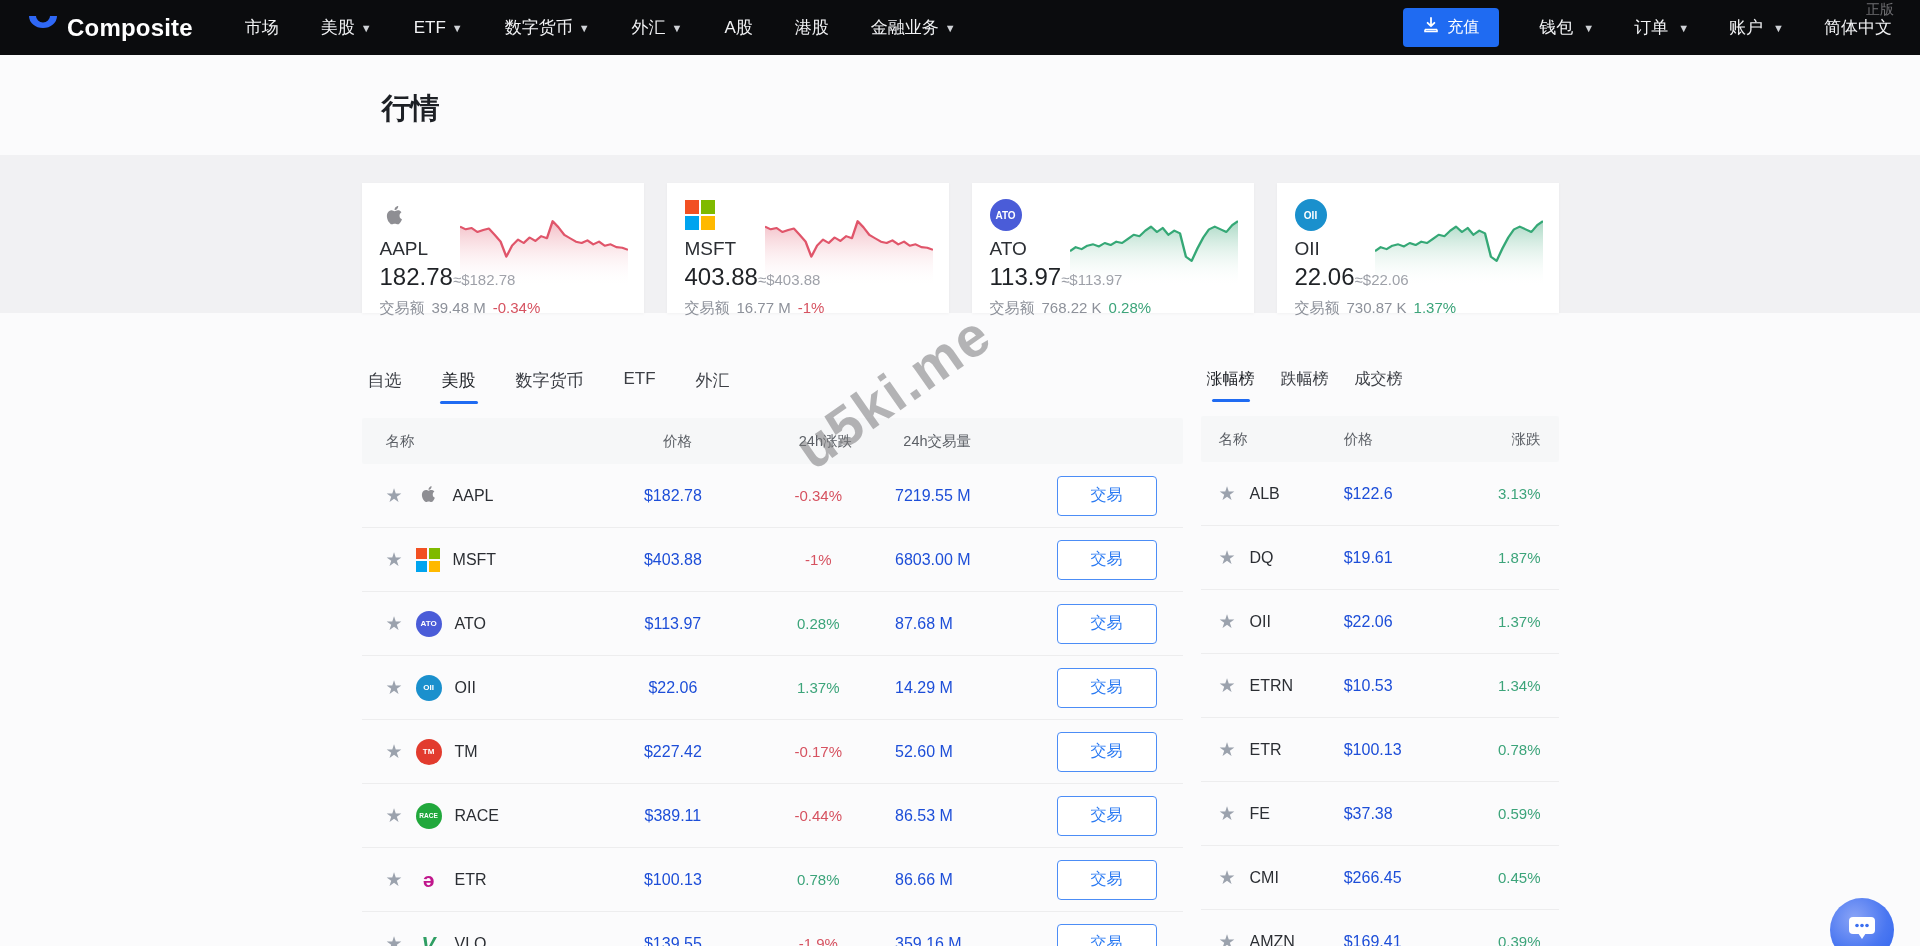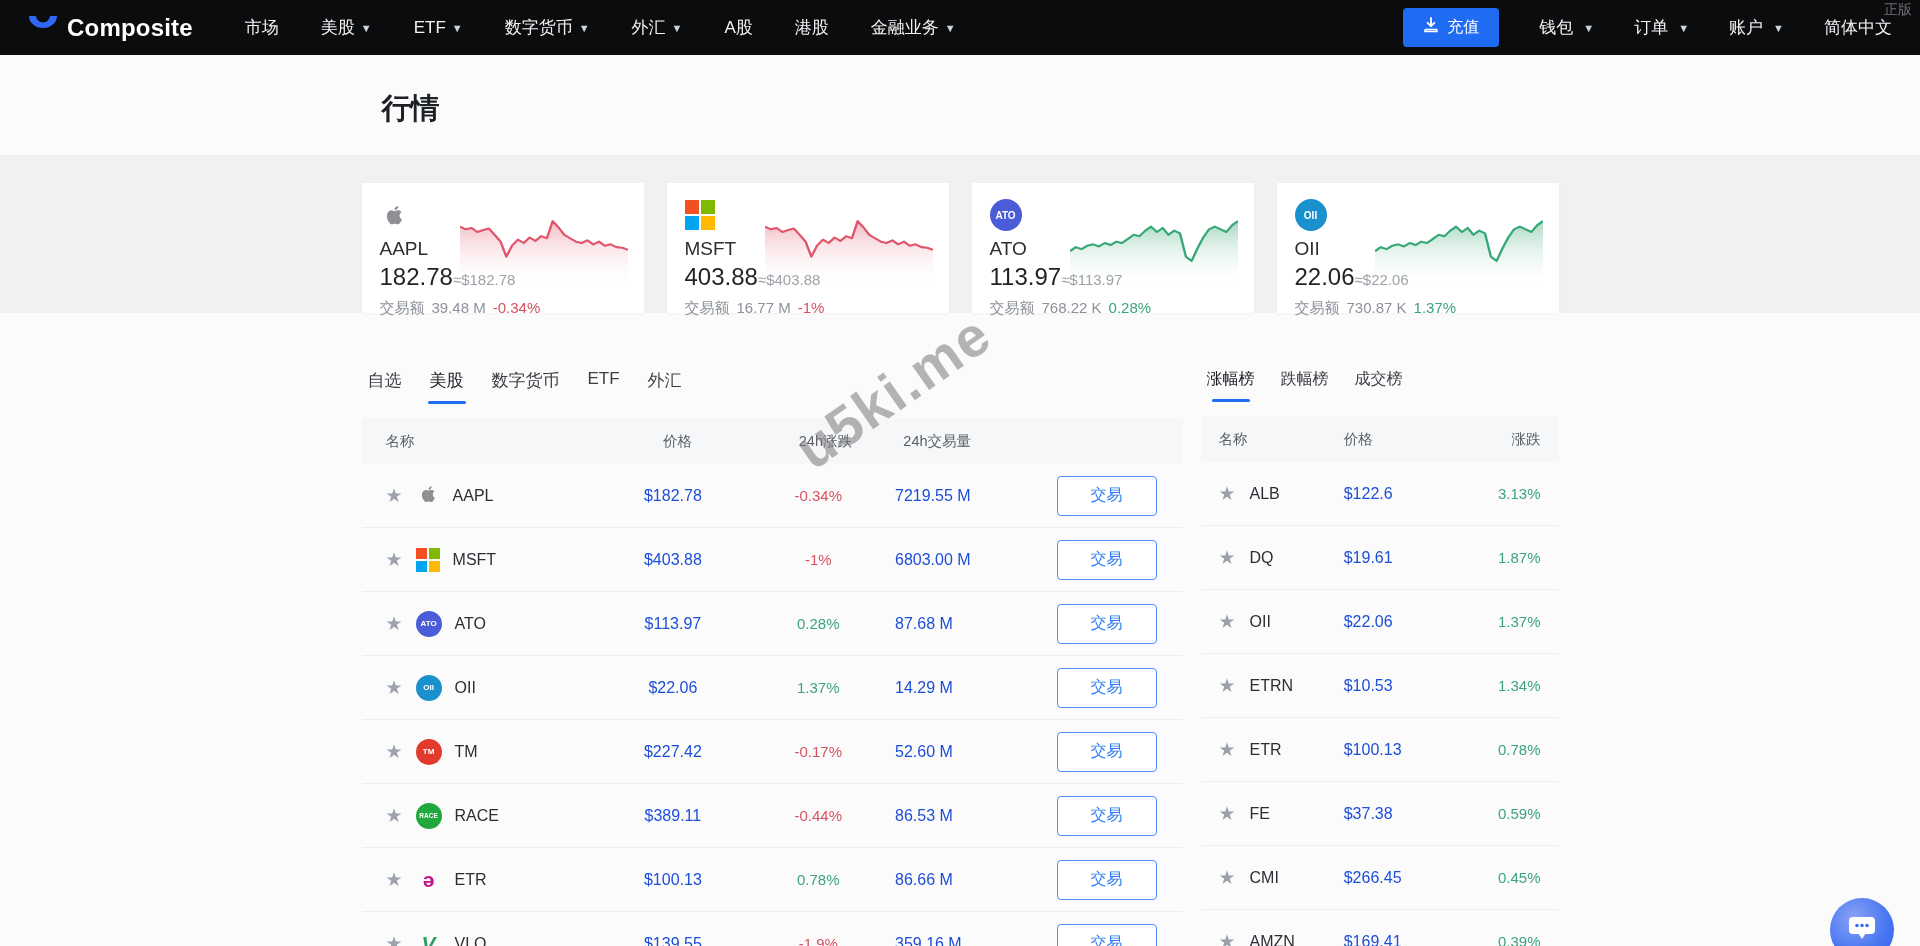--- a/index.html
+++ b/index.html
@@ -1,21 +1,21 @@
 <!DOCTYPE html>
 <html><head>
 <meta charset="utf-8">
 <style>
   * { margin:0; padding:0; box-sizing:border-box; }
   html,body { width:1920px; height:946px; overflow:hidden; background:#fbfbfc;
     font-family:"Liberation Sans","DejaVu Sans",sans-serif; color:#23262b; }
 
   
   .nav { position:relative; height:55px; background:#0b0c0e; display:flex; align-items:center; padding:0 28px; }
-  .corner-note { position:absolute; top:1px; right:8px; font-size:14px; color:#6f6f72; }
+  .corner-note { position:absolute; top:1px; right:26px; font-size:14px; color:#6f6f72; }
   .brand { display:flex; gap:9px; cursor:pointer; }
   .brand-name { color:#fff; font-size:24px; font-weight:bold; letter-spacing:.2px; }
   .nav-items { display:flex; align-items:center; margin-left:52px; gap:42px; }
   .nav-item { color:#f2f3f5; font-size:17px; cursor:pointer; display:flex; align-items:center; gap:6px; white-space:nowrap; }
   .caret { font-size:11px; color:#cfd2d6; }
   .nav-right { margin-left:auto; display:flex; align-items:center; gap:40px; }
   .deposit-btn { display:flex; gap:8px; background:#1f6bf2; color:#fff;
     font-size:16px; padding:9px 20px; border-radius:4px; border:none; cursor:pointer; }
   .nav-link { color:#f2f3f5; font-size:17px; display:flex; align-items:center; gap:10px; cursor:pointer; white-space:nowrap; }
 
@@ -43,21 +43,21 @@
   .card-approx { font-size:15px; color:#9b9ea6; }
   .card-vol-row { margin-top:8px; font-size:15px; color:#8d919a; display:flex; gap:7px; }
   .spark-wrap { position:absolute; right:16px; top:16px; width:168px; height:88px; }
   .spark { width:100%; height:100%; }
 
   
   .main { display:flex; margin-top:56px; align-items:flex-start; }
   .left-panel { width:821px; margin-right:18px; position:relative; }
   .right-panel { width:358px; }
 
-  .tabs { display:flex; gap:28px; padding-left:6px; }
+  .tabs { display:flex; gap:40px; padding-left:6px; }
   .tab { font-size:17px; color:#3b3e44; cursor:pointer; padding-bottom:12px; position:relative; white-space:nowrap; }
   .tab.active { color:#1d2025; }
   .tab.active::after { content:""; position:absolute; left:50%; transform:translateX(-50%); bottom:0;
     width:38px; height:3px; background:#1f6bf2; border-radius:2px; }
   .rank-tabs { gap:26px; }
   .rank-tabs .tab { font-size:16px; }
 
   .thead { display:flex; align-items:center; background:#f6f7f8; height:46px; margin-top:14px; border-radius:2px;
     font-size:14.5px; color:#5c6066; }
   .trow { display:flex; align-items:center; height:64px; border-bottom:1px solid #ededee; background:transparent; }

